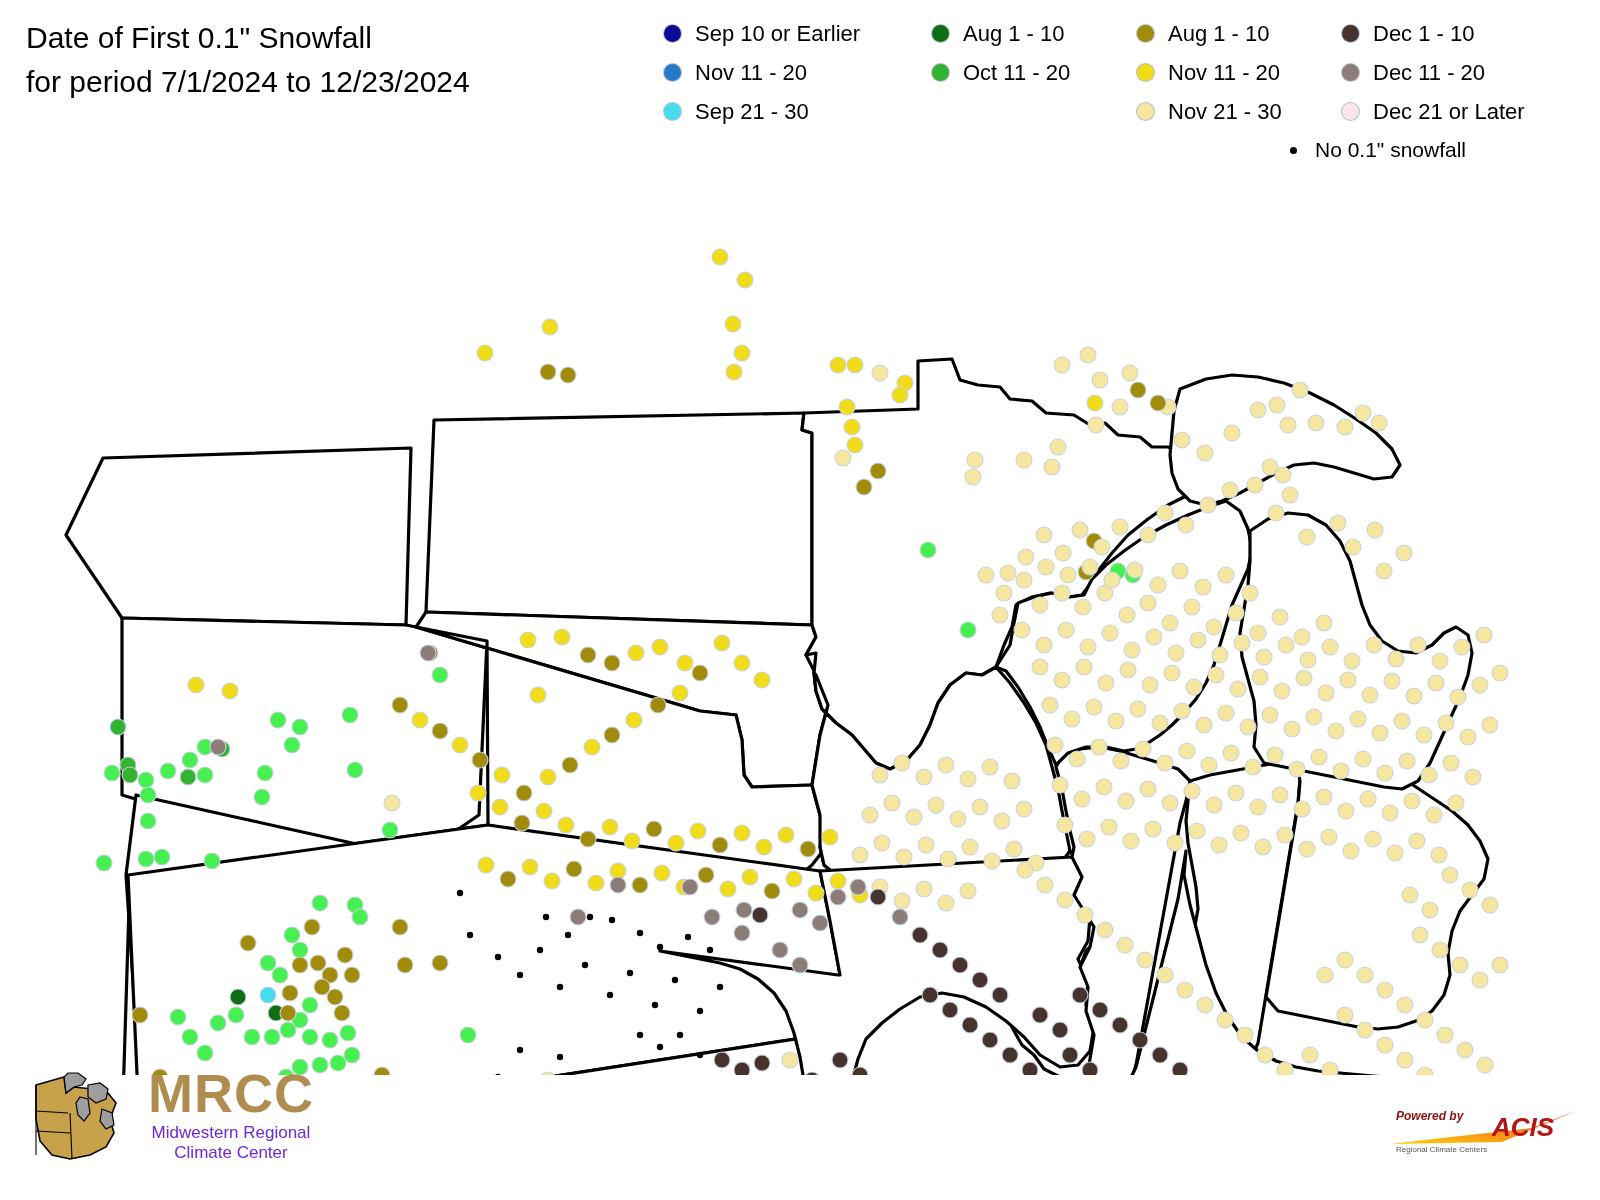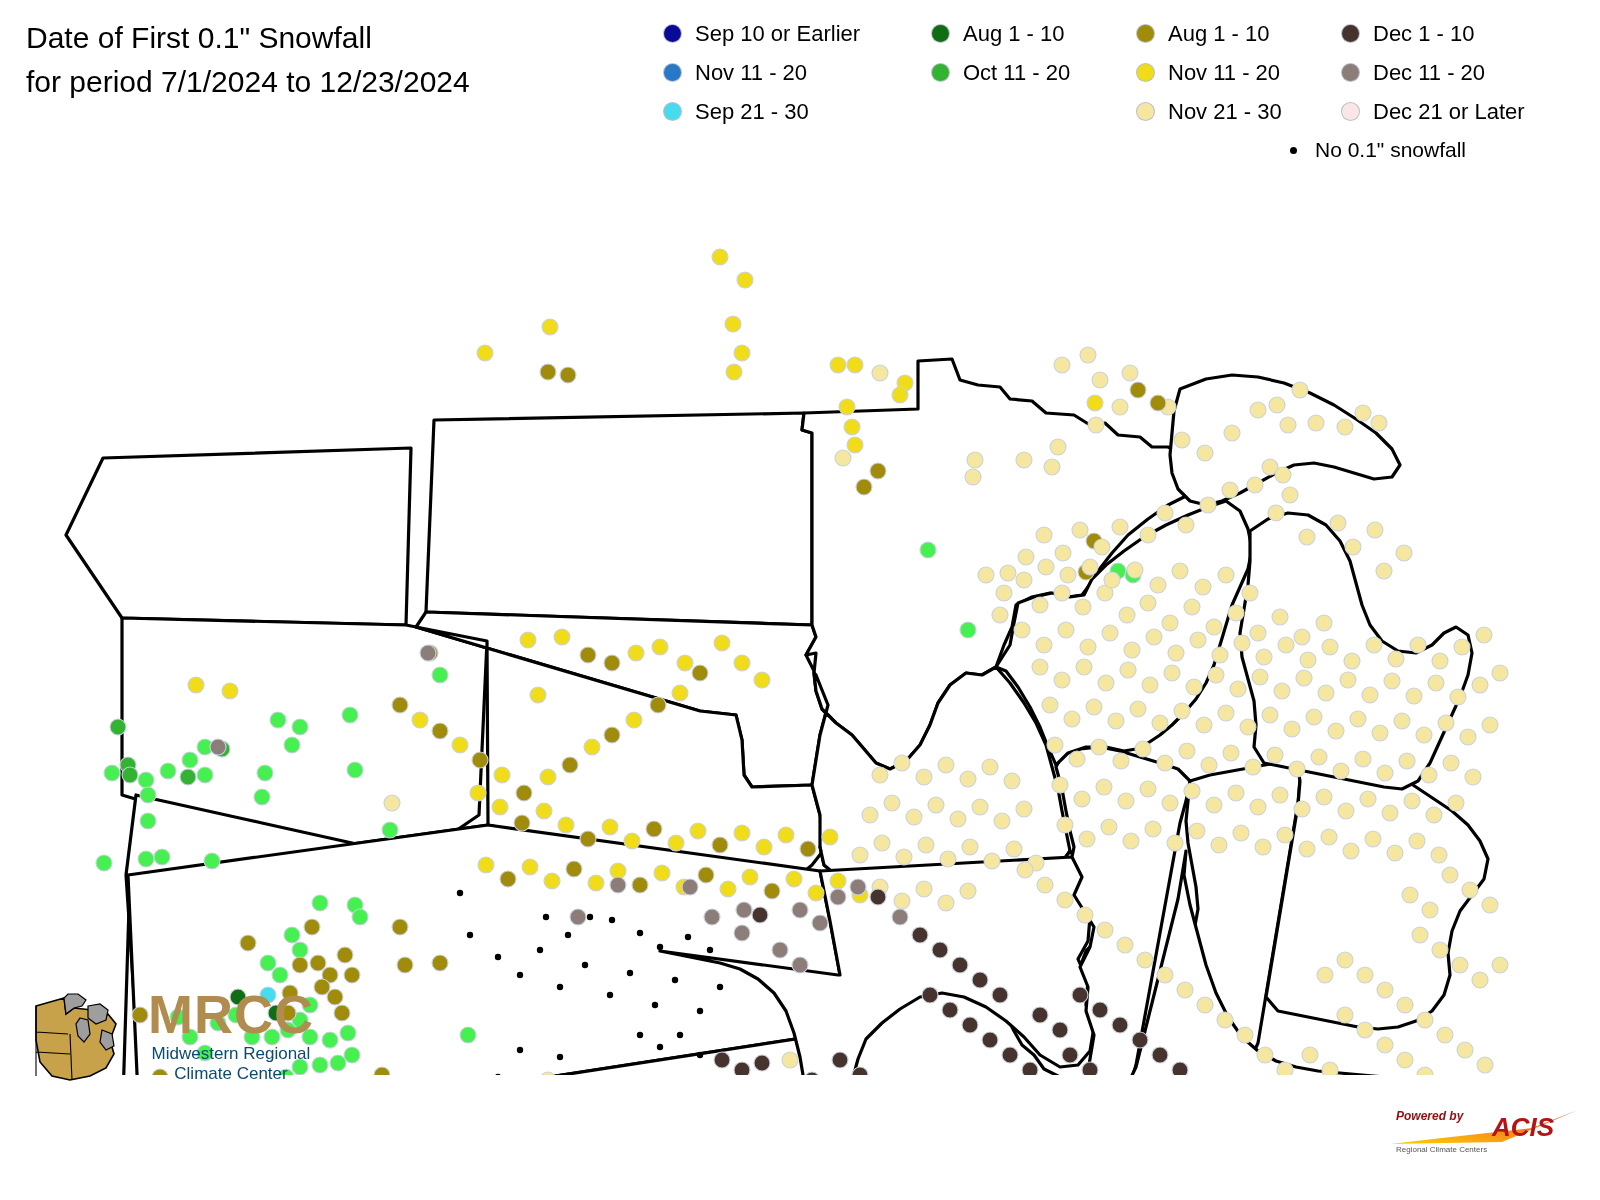--- a/index.html
+++ b/index.html
@@ -25,26 +25,26 @@
   #nosnow .dot{width:7px;height:7px;border-radius:50%;background:#000;}
   #nosnow .lbl{font-size:21px;color:#000;margin-left:18px;white-space:nowrap;}
 
   #mapwrap{position:absolute;left:0;top:175px;width:1600px;height:900px;}
   #mapsvg{display:block;width:1600px;height:900px;}
   .stateline{fill:#ffffff;stroke:#000000;stroke-width:3.2;
              stroke-linejoin:round;stroke-linecap:round;}
   .stn{stroke:#c9d2dd;stroke-width:1.1;}
   .stn.none{stroke:none;}
 
-  #mrcc{position:absolute;left:30px;top:984px;display:flex;align-items:center;}
+  #mrcc{position:absolute;left:30px;top:1063px;display:flex;align-items:center;}
   #mrcc .logomap{width:100px;height:105px;}
   #mrcc .wordmark{margin-left:18px;}
   #mrcc .mrcc-big{font-size:54px;font-weight:bold;color:#b08c4f;
                   letter-spacing:1px;line-height:.95;}
-  #mrcc .mrcc-sub{font-size:17px;color:#0c4a6e;text-align:center;
+  #mrcc .mrcc-sub{font-size:17px;color:#6d28d9;text-align:center;
                   line-height:1.18;margin-top:3px;}
 
   #acis{position:absolute;left:1382px;top:1098px;width:200px;height:56px;}
   #acis svg{display:block;}
 </style>
 </head>
 <body>
 
 <div id="title">
   <div class="line">Date of First 0.1" Snowfall</div>

